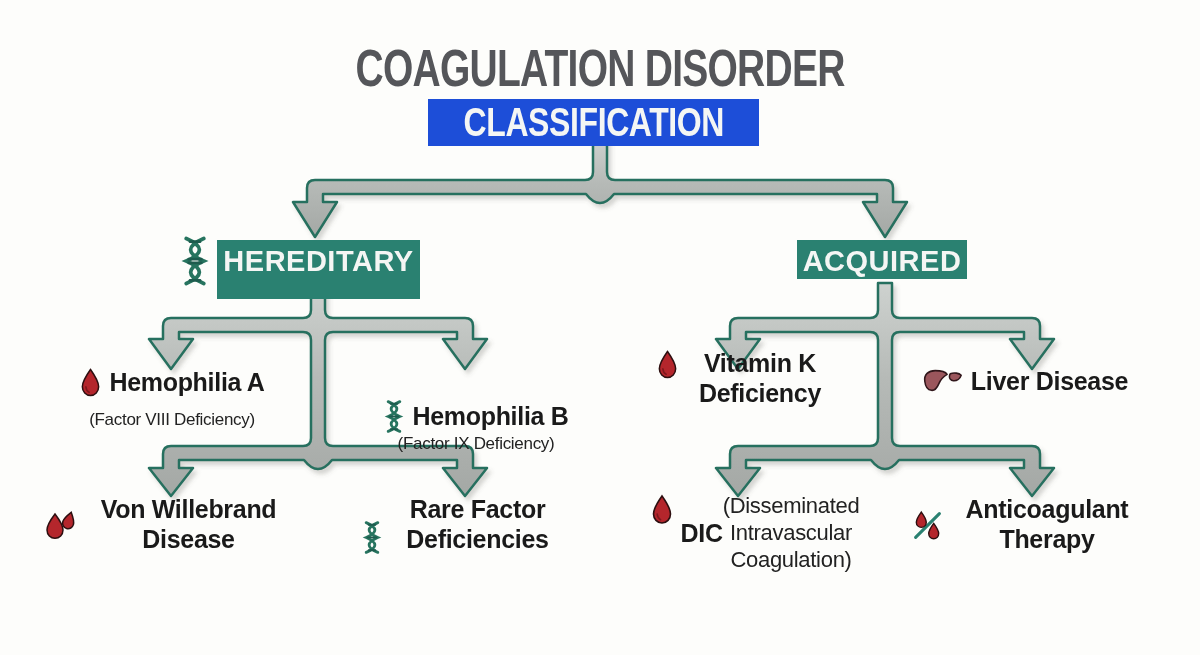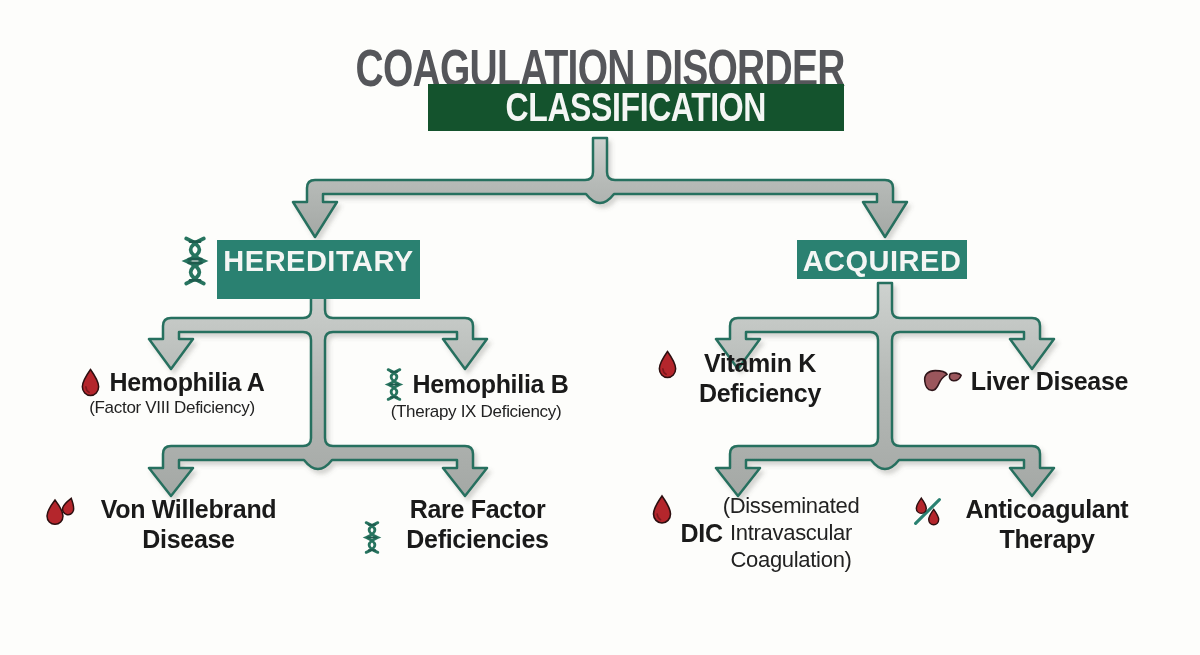--- a/index.html
+++ b/index.html
@@ -22,22 +22,22 @@
     line-height: 1;
     white-space: nowrap;
   }
   .main-title .squeeze {
     display: inline-block;
     transform: scaleX(0.75);
     transform-origin: 50% 50%;
     letter-spacing: -1px;
   }
   .class-banner {
-    left: 428px; top: 84px; width: 416px; height: 47px;
-    background: #14532d;
+    left: 428px; top: 99px; width: 331px; height: 47px;
+    background: #1d4ed8;
     text-align: center;
     line-height: 47px;
     white-space: nowrap;
   }
   .class-banner .squeeze {
     display: inline-block;
     transform: scaleX(0.8);
     transform-origin: 50% 50%;
     font-size: 40px; font-weight: 700; color: #f4f6f4;
     letter-spacing: -0.5px;
@@ -142,51 +142,51 @@
     </g>
   </svg>
 </div>
 <div class="abs ui branch-box hereditary-box">
   <span>HEREDITARY</span>
 </div>
 <div class="abs ui branch-box acquired-box">
   <span>ACQUIRED</span>
 </div>
 
-<div class="abs ui node" style="left:40px; top:366px; width:264px; flex-direction:column; align-items:center;">
+<div class="abs ui node" style="left:40px; top:366px; width:264px; flex-direction:column; align-items:center;gap:12px;">
   <div style="display:flex; align-items:center;">
     <span class="icon">
       <svg width="23" height="29" viewBox="0 0 24 30">
         <path d="M12,1.5 C12,1.5 3.5,13.5 3.5,19.5 C3.5,24.5 7.3,28.5 12,28.5 C16.7,28.5 20.5,24.5 20.5,19.5 C20.5,13.5 12,1.5 12,1.5 Z" fill="#b4262c" stroke="#2d0f10" stroke-width="1.6"></path>
         <path d="M7.2,19.5 Q7.6,23.6 10.6,25.2" fill="none" stroke="#7e171c" stroke-width="1.6" stroke-linecap="round"></path>
       </svg>
     </span>
     <span class="node-title nowrap">Hemophilia A</span>
   </div>
   <div class="node-sub nowrap">(Factor VIII Deficiency)</div>
 </div>
 
 <div class="abs ui node" style="left:343px; top:366px; width:266px; flex-direction:column; align-items:center;">
-  <div style="display:flex; align-items:center;">
+  <div style="display:flex; align-items:center;margin-top:32px;">
     <span class="icon">
       <svg width="22" height="33" viewBox="0 0 26 40">
         <g fill="none" stroke="#27745f" stroke-width="3.4" stroke-linecap="round">
           <path d="M6,2 C20,8 20,14 6,20 C20,26 20,32 6,38"></path>
           <path d="M20,2 C6,8 6,14 20,20 C6,26 6,32 20,38"></path>
         </g>
         <g stroke="#1e5c4e" stroke-width="2.4" stroke-linecap="round">
           <line x1="9" y1="4.5" x2="17" y2="4.5"></line>
           <line x1="8" y1="20" x2="18" y2="20"></line>
           <line x1="9" y1="35.5" x2="17" y2="35.5"></line>
         </g>
       </svg>
     </span>
     <span class="node-title nowrap">Hemophilia B</span>
   </div>
-  <div class="node-sub nowrap">(Therapy IX Deficiency)</div>
+  <div class="node-sub nowrap">(Factor IX Deficiency)</div>
 </div>
 
 <div class="abs ui node" style="left:645px; top:348px; width:200px;">
   <span class="icon">
     <svg width="23" height="29" viewBox="0 0 24 30">
       <path d="M12,1.5 C12,1.5 3.5,13.5 3.5,19.5 C3.5,24.5 7.3,28.5 12,28.5 C16.7,28.5 20.5,24.5 20.5,19.5 C20.5,13.5 12,1.5 12,1.5 Z" fill="#b4262c" stroke="#2d0f10" stroke-width="1.6"></path>
       <path d="M7.2,19.5 Q7.6,23.6 10.6,25.2" fill="none" stroke="#7e171c" stroke-width="1.6" stroke-linecap="round"></path>
     </svg>
   </span>
   <span class="node-title" style="width:148px;">Vitamin K Deficiency</span>
@@ -195,21 +195,21 @@
 <div class="abs ui node" style="left:905px; top:366px; width:240px;">
   <span class="icon">
     <svg width="42" height="27" viewBox="0 0 40 26">
       <path d="M2.5,13 C1.5,6 6,2.5 12.5,2.5 C18,2.5 22.5,3.8 24,6.2 C20.5,8.2 17.5,11.5 15.8,15.5 C14.3,19 12.5,22 8.8,21.5 C4.5,21 3,17.5 2.5,13 Z" fill="#9b565c" stroke="#31171b" stroke-width="1.5" stroke-linejoin="round"></path>
       <path d="M27,5.5 C30.5,4.2 35.5,4.8 37.5,7 C36.5,10.2 33.5,12.5 30,12.2 C27.5,12 26,10 26.2,8 C26.3,6.8 26.6,6 27,5.5 Z" fill="#9b565c" stroke="#31171b" stroke-width="1.5" stroke-linejoin="round"></path>
     </svg>
   </span>
   <span class="node-title nowrap">Liver Disease</span>
 </div>
 
-<div class="abs ui node" style="left:40px; top:494px; width:256px;">
+<div class="abs ui node" style="left:40px; top:494px; width:256px;align-items:center;">
   <span class="icon">
     <svg width="34" height="30" viewBox="0 0 34 30">
       <path d="M25,2 C25,2 19.5,9.5 19.5,13.2 C19.5,16.4 22,18.8 25,18.8 C28,18.8 30.5,16.4 30.5,13.2 C30.5,9.5 25,2 25,2 Z" fill="#b4262c" stroke="#2d0f10" stroke-width="1.5" transform="rotate(16 25 10)"></path>
       <path d="M11,4 C11,4 3,14.5 3,20 C3,24.7 6.6,28.3 11,28.3 C15.4,28.3 19,24.7 19,20 C19,14.5 11,4 11,4 Z" fill="#b4262c" stroke="#2d0f10" stroke-width="1.5"></path>
     </svg>
   </span>
   <span class="node-title" style="width:208px;">Von Willebrand Disease</span>
 </div>
 
 <div class="abs ui node" style="left:348px; top:494px; width:230px;align-items:flex-end;">
@@ -235,21 +235,21 @@
       <path d="M12,1.5 C12,1.5 3.5,13.5 3.5,19.5 C3.5,24.5 7.3,28.5 12,28.5 C16.7,28.5 20.5,24.5 20.5,19.5 C20.5,13.5 12,1.5 12,1.5 Z" fill="#b4262c" stroke="#2d0f10" stroke-width="1.6"></path>
       <path d="M7.2,19.5 Q7.6,23.6 10.6,25.2" fill="none" stroke="#7e171c" stroke-width="1.6" stroke-linecap="round"></path>
     </svg>
   </span>
   <span class="node-col" style="width:160px;">
     <span class="node-title">DIC</span>
     <span class="node-sub" style="width:152px; font-size:22px;">(Disseminated Intravascular Coagulation)</span>
   </span>
 </div>
 
-<div class="abs ui node" style="left:898px; top:494px; width:260px;">
+<div class="abs ui node" style="left:898px; top:494px; width:260px;align-items:center;">
   <span class="icon">
     <svg width="31" height="31" viewBox="0 0 30 30">
       <line x1="3.5" y1="26.5" x2="26.5" y2="3.5" stroke="#2a8171" stroke-width="3" stroke-linecap="round"></line>
       <path d="M9,2 C9,2 4.2,8.6 4.2,11.8 C4.2,14.6 6.3,16.8 9,16.8 C11.7,16.8 13.8,14.6 13.8,11.8 C13.8,8.6 9,2 9,2 Z" fill="#b4262c" stroke="#2d0f10" stroke-width="1.4"></path>
       <path d="M21,13 C21,13 16.2,19.6 16.2,22.8 C16.2,25.6 18.3,27.8 21,27.8 C23.7,27.8 25.8,25.6 25.8,22.8 C25.8,19.6 21,13 21,13 Z" fill="#b4262c" stroke="#2d0f10" stroke-width="1.4"></path>
     </svg>
   </span>
   <span class="node-title" style="width:195px;">Anticoagulant Therapy</span>
 </div>
 

